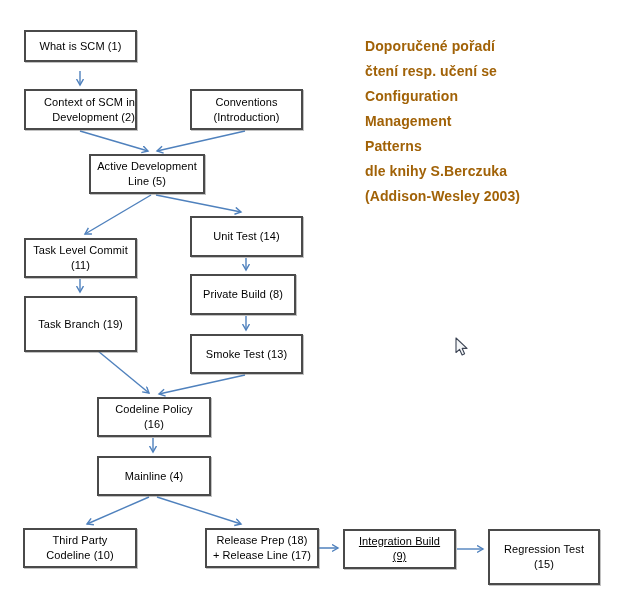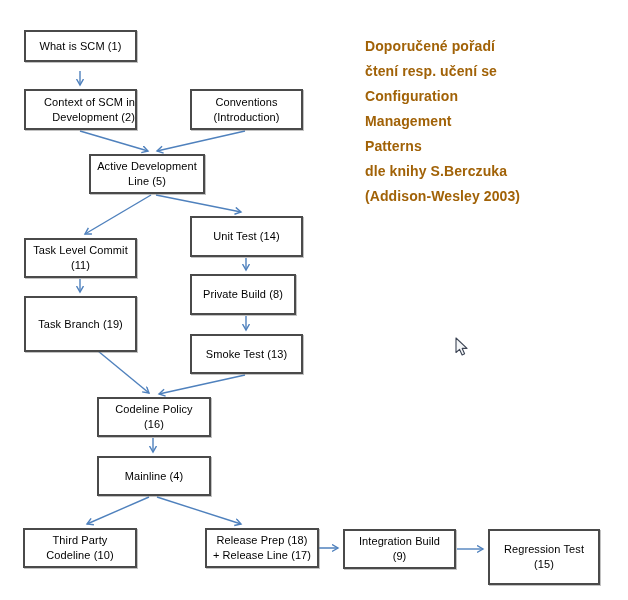--- a/index.html
+++ b/index.html
@@ -131,21 +131,21 @@
         <div>Mainline (4)</div>
       </div>
       <div class="node" style="left: 23px; top: 528px; width: 114px; height: 40px; border-color: rgb(74, 74, 74); background: rgb(255, 255, 255); color: rgb(0, 0, 0); align-items: center;">
         <div>Third Party</div>
         <div>Codeline (10)</div>
       </div>
       <div class="node" style="left: 189px; top: 528px; width: 114px; height: 40px; border-color: rgb(74, 74, 74); background: rgb(255, 255, 255); color: rgb(0, 0, 0); margin-left: 16px;">
         <div>Release Prep  (18)</div>
         <div>+ Release Line (17)</div>
       </div>
-      <div class="node" style="left: 343px; top: 529px; width: 113px; height: 40px; border-color: rgb(74, 74, 74); background: rgb(255, 255, 255); color: rgb(0, 0, 0);">
+      <div class="node" style="left: 343px; top: 529px; width: 113px; height: 40px; border-color: rgb(74, 74, 74); background: rgb(255, 255, 255); color: rgb(0, 0, 0); text-decoration: underline;">
         <div>Integration Build</div>
         <div>(9)</div>
       </div>
       <div class="node" style="left: 488px; top: 529px; width: 112px; height: 56px; border-color: rgb(74, 74, 74); background: rgb(255, 255, 255); color: rgb(0, 0, 0);">
         <div>Regression Test</div>
         <div>(15)</div>
       </div>
     </div>
 
   <div class="title-block">

